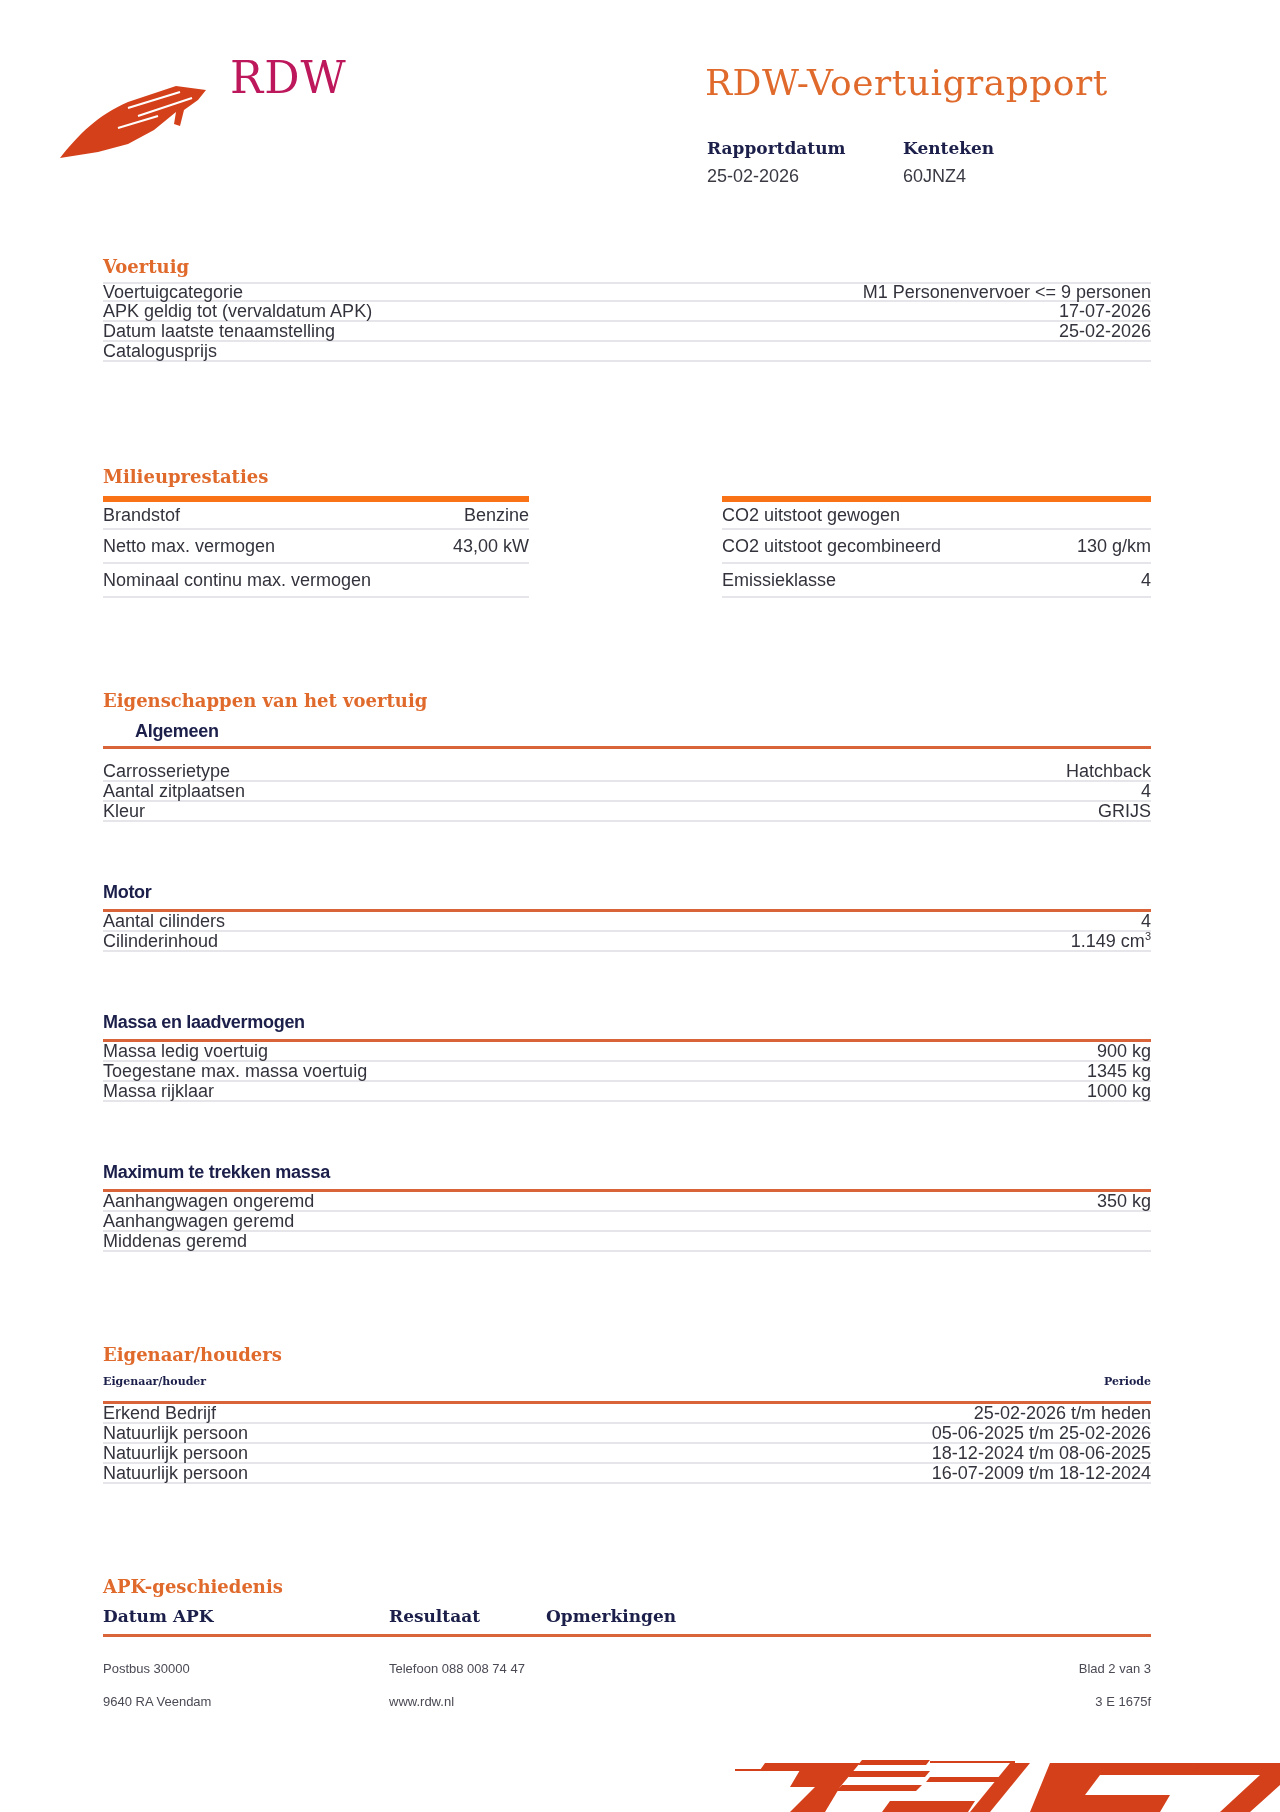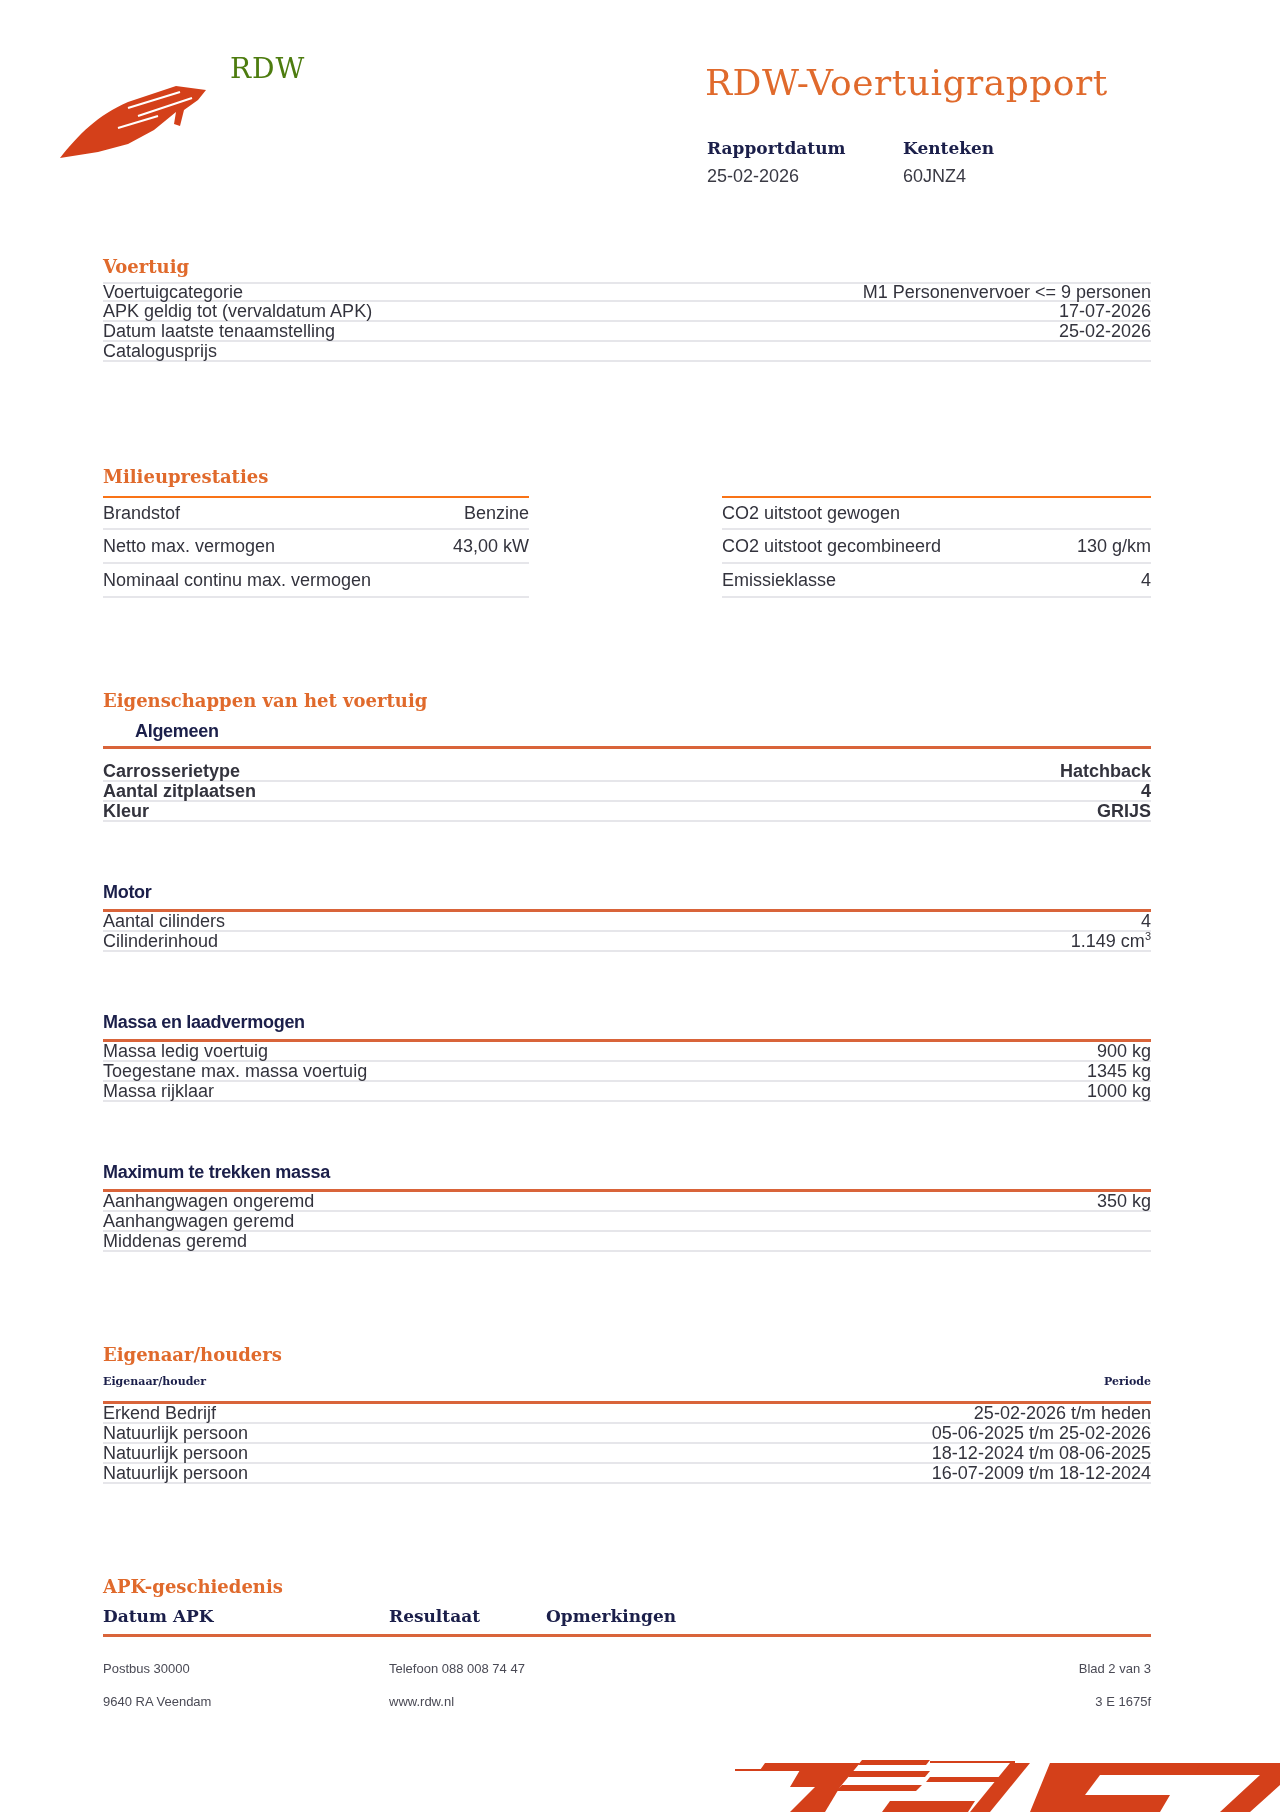--- a/index.html
+++ b/index.html
@@ -1,21 +1,21 @@
 <!DOCTYPE html>
 <html><head>
 <meta charset="utf-8">
 <style>
   * { box-sizing: border-box; margin: 0; padding: 0; }
   html, body { width: 1280px; height: 1812px; background: #ffffff; overflow: hidden; }
   body { position: relative; font-family: "Liberation Sans", sans-serif; color: #2b2b35; }
 
   
   #logo-mark { position: absolute; left: 58px; left: 58px; top: 80px; width: 150px; height: 80px; }
-  #logo-text { position: absolute; left: 230px; top: 52px; font-family: "DejaVu Serif", serif; font-size: 28px; color: #4d7c0f; letter-spacing: 1px; }
+  #logo-text { position: absolute; left: 230px; top: 52px; font-family: "DejaVu Serif", serif; font-size: 44px; color: #be185d; letter-spacing: 1px; }
   #report-title { position: absolute; left: 705px; top: 62px; font-family: "DejaVu Serif", serif; font-size: 36px; color: #e06a2c; letter-spacing: 0.5px; }
   .meta-block { position: absolute; top: 138px; }
   .meta-label { font-family: "DejaVu Serif", serif; font-weight: bold; font-size: 17px; color: #1b1f4a; }
   .meta-value { font-size: 18px; color: #3a3a44; margin-top: 8px; }
   #meta-rapportdatum { left: 707px; }
   #meta-kenteken { left: 903px; }
 
   
   .section-title { position: absolute; left: 103px; font-family: "DejaVu Serif", serif; font-weight: bold; font-size: 18px; color: #e06a2c; }
   .subhead { position: absolute; left: 103px; font-weight: bold; font-size: 18px; color: #1b1f4a; letter-spacing: -0.3px; }
@@ -24,21 +24,21 @@
   .row { display: flex; justify-content: space-between; align-items: center; height: 20px; border-bottom: 2px solid #e6e6ea; font-size: 18px; color: #33333d; }
   .row.top { border-top: 2px solid #e6e6ea; }
   .row .lbl { white-space: nowrap; }
   .row .val { white-space: nowrap; text-align: right; }
   sup { font-size: 11px; }
 
   
   .milieu-left { position: absolute; left: 103px; width: 426px; }
   .milieu-right { position: absolute; left: 722px; width: 429px; }
   .mrow { display: flex; justify-content: space-between; align-items: center; height: 34px; border-bottom: 2px solid #e6e6ea; font-size: 18px; color: #33333d; }
-  .mrow.top { border-top: 2px solid #f97316; }
+  .mrow.top { border-top: 6px solid #f97316; }
 
   
   .thead { position: absolute; left: 103px; width: 1048px; display: flex; justify-content: space-between; font-family: "DejaVu Serif", serif; font-weight: bold; font-size: 11px; color: #1b1f4a; }
 
   
   .apk-head { position: absolute; top: 1606px; font-family: "DejaVu Serif", serif; font-weight: bold; font-size: 17px; color: #1b1f4a; }
 
   
   .foot { position: absolute; font-size: 13px; color: #4a4a55; }
 
@@ -113,21 +113,21 @@
   <div class="mrow">
       <span>Emissieklasse</span>
       <span>4</span>
     </div>
 </div>
 
 <div class="section-title" style="top:690px;">Eigenschappen van het voertuig</div>
 
 <div class="subhead" style="top:721px;margin-left:32px;">Algemeen</div>
 <div class="rule-orange" style="top:746px;"></div>
-<div class="table" style="top:762px;font-weight:bold;">
+<div class="table" style="top:762px;">
   <div class="row">
       <span class="lbl">Carrosserietype</span>
       <span class="val">Hatchback</span>
     </div>
   <div class="row">
       <span class="lbl">Aantal zitplaatsen</span>
       <span class="val">4</span>
     </div>
   <div class="row">
       <span class="lbl">Kleur</span>

